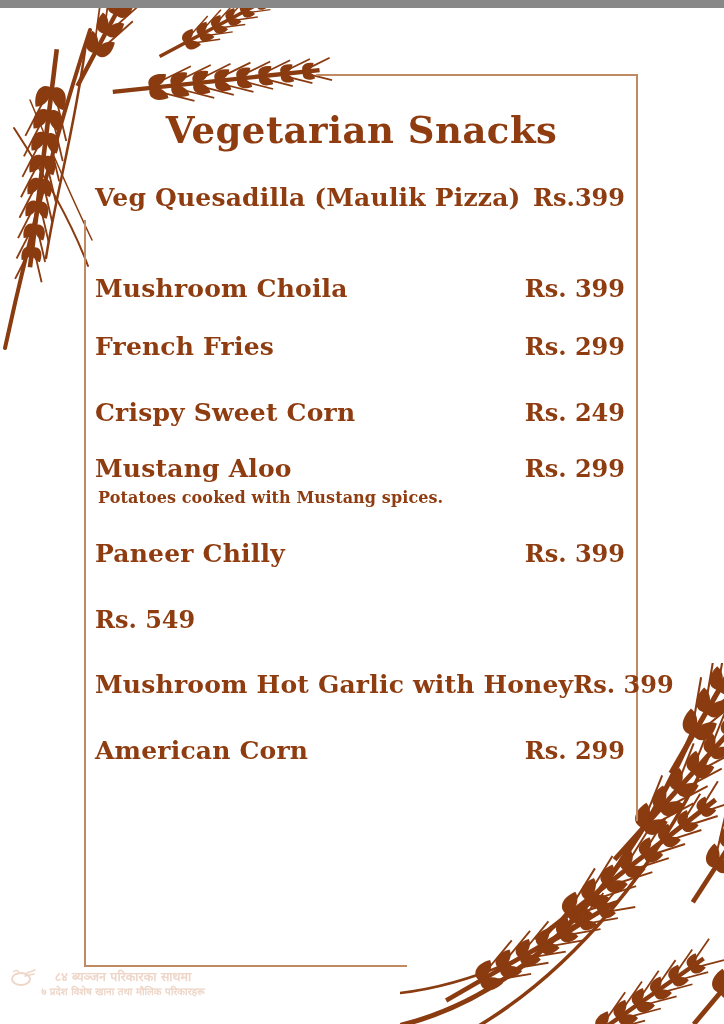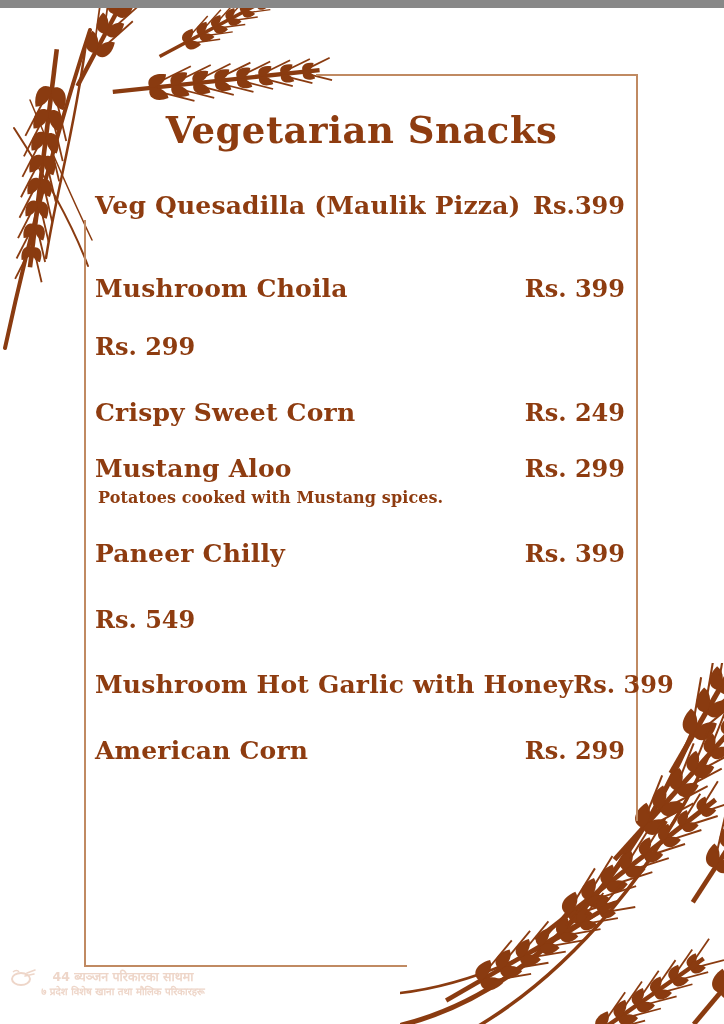--- a/index.html
+++ b/index.html
@@ -40,21 +40,21 @@
   }
   .item-price{
     font-size:24px;font-weight:bold;color:var(--ink);
     white-space:nowrap;line-height:1.2;
   }
   .item-desc{
     margin-top:4px;margin-left:3px;
     font-size:16px;font-weight:bold;color:var(--ink);
     letter-spacing:0.1px;
   }
-  .r0{top:184px}.r1{top:267px}.r2{top:325px}.r3{top:391px}
+  .r0{top:176px}.r1{top:267px}.r2{top:325px}.r3{top:391px}
   .r4{top:447px}.r5{top:532px}.r6{top:598px}.r7{top:663px}.r8{top:729px}
 
   .decor{position:absolute;pointer-events:none;}
   .decor-tl{left:0;top:0;}
   .decor-br{left:400px;top:655px;}
   .wheat-ear{fill:var(--wheat);stroke:var(--wheat);}
   .wheat-stem{stroke:var(--wheat);fill:none;stroke-linecap:round;}
 
   .footer-logo{
     position:absolute;left:2px;top:962px;width:242px;
@@ -462,20 +462,21 @@
     </div>
   </div>
   <div class="row r1">
     <div class="line">
       <span class="item-name">Mushroom Choila</span>
       <span class="item-price">Rs. 399</span>
     </div>
   </div>
   <div class="row r2">
     <div class="line">
+      <span class="item-name">French Fries</span>
       <span class="item-price">Rs. 299</span>
     </div>
   </div>
   <div class="row r3">
     <div class="line">
       <span class="item-name">Crispy Sweet Corn</span>
       <span class="item-price">Rs. 249</span>
     </div>
   </div>
   <div class="row r4">
@@ -508,17 +509,17 @@
       <span class="item-price">Rs. 299</span>
     </div>
   </div>
 
   <div class="footer-logo">
     <svg class="logo-mark" width="26" height="18" viewBox="0 0 26 18">
       <ellipse cx="11" cy="10" rx="9" ry="6" fill="none" stroke="#eed6c9" stroke-width="2"></ellipse>
       <path d="M17 4 L25 1 M15 7 L24 5" stroke="#eed6c9" stroke-width="1.6" fill="none" stroke-linecap="round"></path>
       <path d="M3 3 C5 1,8 1,9 3" stroke="#eed6c9" stroke-width="1.4" fill="none"></path>
     </svg>
-    <div class="tag-top">44 ब्यञ्जन परिकारका साथमा</div>
+    <div class="tag-top">८४ ब्यञ्जन परिकारका साथमा</div>
     <div class="tag-bottom">७ प्रदेश विशेष खाना तथा मौलिक परिकारहरू</div>
   </div>
 
 </div>
 
 </body></html>

